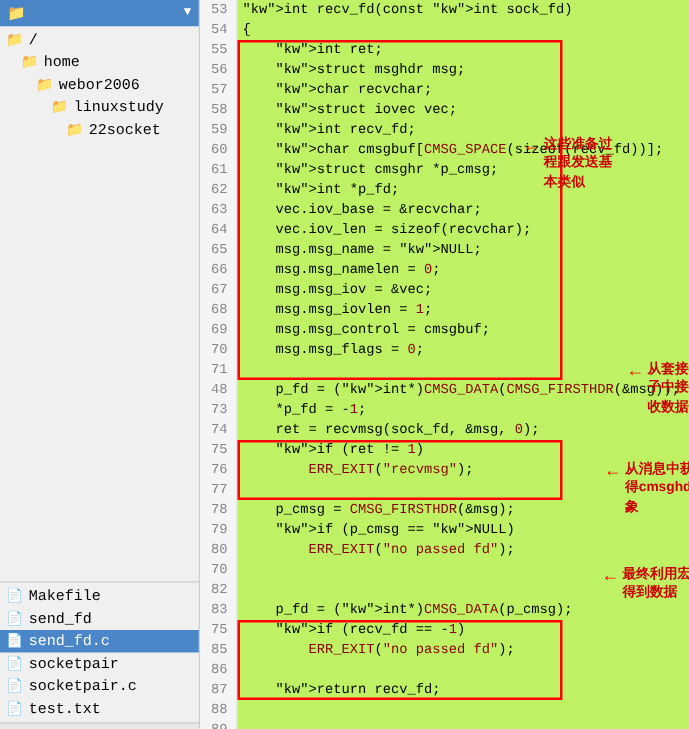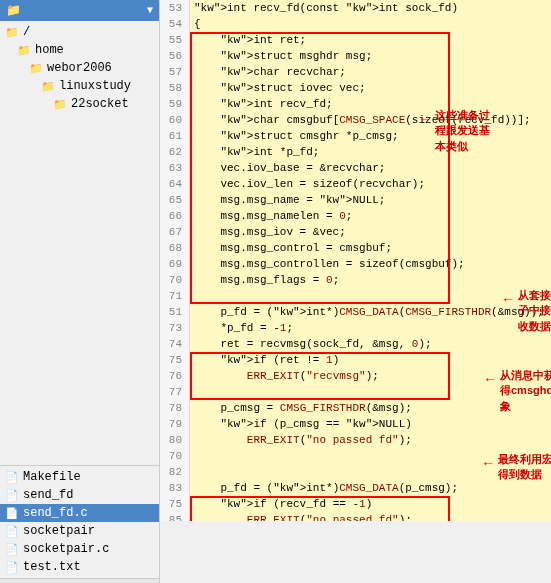--- a/index.html
+++ b/index.html
@@ -85,24 +85,24 @@
       border-top: 1px solid #ccc;
       padding: 2px 4px;
       font-size: 11px;
       color: #555;
       background: #e8e8e8;
     }
 
     
     .code-area {
       flex: 1;
-      background: #fef9c3;
+      background: #bef264;
       overflow: auto;
       position: relative;
-      height: 521px;
+      height: 583px;
     }
 
     .code-container {
       display: flex;
       position: relative;
     }
 
     .line-numbers {
       background: #f5f5f5;
       border-right: 1px solid #ddd;
@@ -221,21 +221,21 @@
         <div class="line-num">62</div>
         <div class="line-num">63</div>
         <div class="line-num">64</div>
         <div class="line-num">65</div>
         <div class="line-num">66</div>
         <div class="line-num">67</div>
         <div class="line-num">68</div>
         <div class="line-num">69</div>
         <div class="line-num">70</div>
         <div class="line-num">71</div>
-        <div class="line-num">51</div>
+        <div class="line-num">48</div>
         <div class="line-num">73</div>
         <div class="line-num">74</div>
         <div class="line-num">75</div>
         <div class="line-num">76</div>
         <div class="line-num">77</div>
         <div class="line-num">78</div>
         <div class="line-num">79</div>
         <div class="line-num">80</div>
         <div class="line-num">70</div>
         <div class="line-num">82</div>
@@ -256,22 +256,22 @@
         <div class="code-line">    <span class="&lt;span">"kw"</span>&gt;struct iovec vec;</div>
         <div class="code-line">    <span class="&lt;span">"kw"</span>&gt;int recv_fd;</div>
         <div class="code-line">    <span class="&lt;span">"kw"</span>&gt;char cmsgbuf[<span class="macro">CMSG_SPACE</span>(sizeof(recv_fd))];</div>
         <div class="code-line">    <span class="&lt;span">"kw"</span>&gt;struct cmsghr *p_cmsg;</div>
         <div class="code-line">    <span class="&lt;span">"kw"</span>&gt;int *p_fd;</div>
         <div class="code-line">    vec.iov_base = &amp;recvchar;</div>
         <div class="code-line">    vec.iov_len = sizeof(recvchar);</div>
         <div class="code-line">    msg.msg_name = <span class="&lt;span">"kw"</span>&gt;NULL;</div>
         <div class="code-line">    msg.msg_namelen = <span class="num">0</span>;</div>
         <div class="code-line">    msg.msg_iov = &amp;vec;</div>
+        <div class="code-line">    msg.msg_iovlen = <span class="num">1</span>;</div>
         <div class="code-line">    msg.msg_control = cmsgbuf;</div>
-        <div class="code-line">    msg.msg_controllen = sizeof(cmsgbuf);</div>
         <div class="code-line">    msg.msg_flags = <span class="num">0</span>;</div>
         <div class="code-line"></div>
         <div class="code-line">    p_fd = (<span class="&lt;span">"kw"</span>&gt;int*)<span class="macro">CMSG_DATA</span>(<span class="macro">CMSG_FIRSTHDR</span>(&amp;msg));</div>
         <div class="code-line">    *p_fd = -<span class="num">1</span>;</div>
         <div class="code-line">    ret = recvmsg(sock_fd, &amp;msg, <span class="num">0</span>);</div>
         <div class="code-line">    <span class="&lt;span">"kw"</span>&gt;if (ret != <span class="num">1</span>)</div>
         <div class="code-line">        <span class="macro">ERR_EXIT</span>(<span class="str">"recvmsg"</span>);</div>
         <div class="code-line"></div>
         <div class="code-line">    p_cmsg = <span class="macro">CMSG_FIRSTHDR</span>(&amp;msg);</div>
         <div class="code-line">    <span class="&lt;span">"kw"</span>&gt;if (p_cmsg == <span class="&lt;span">"kw"</span>&gt;NULL)</div>

